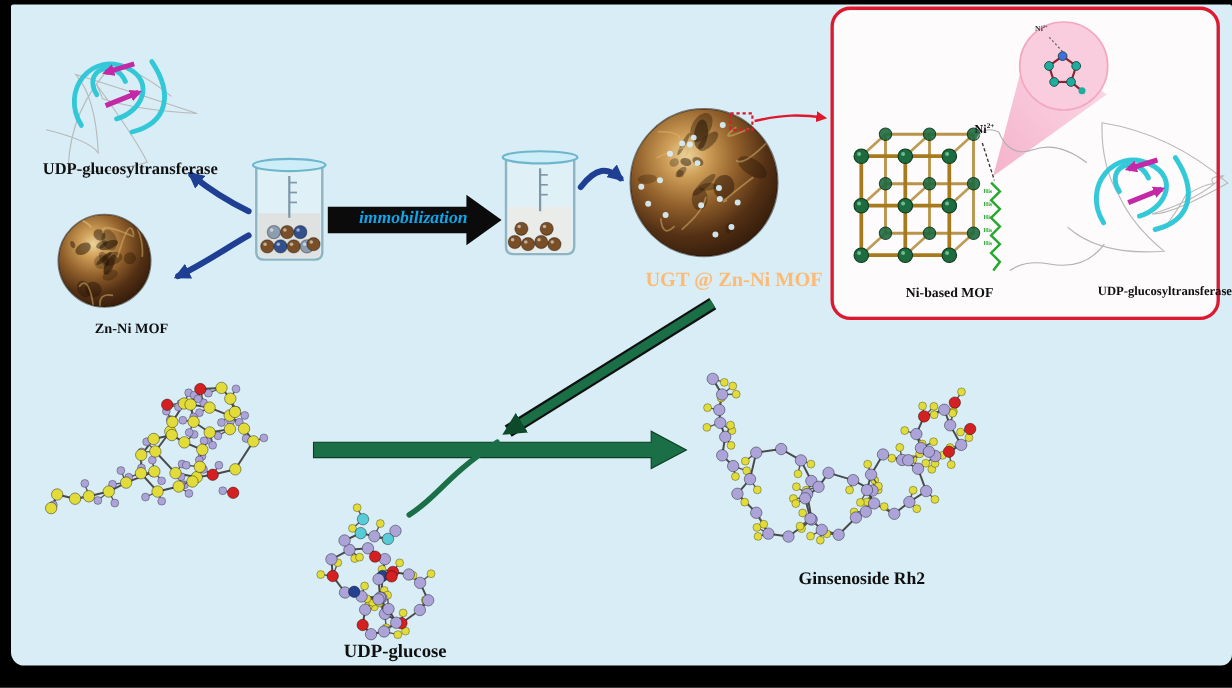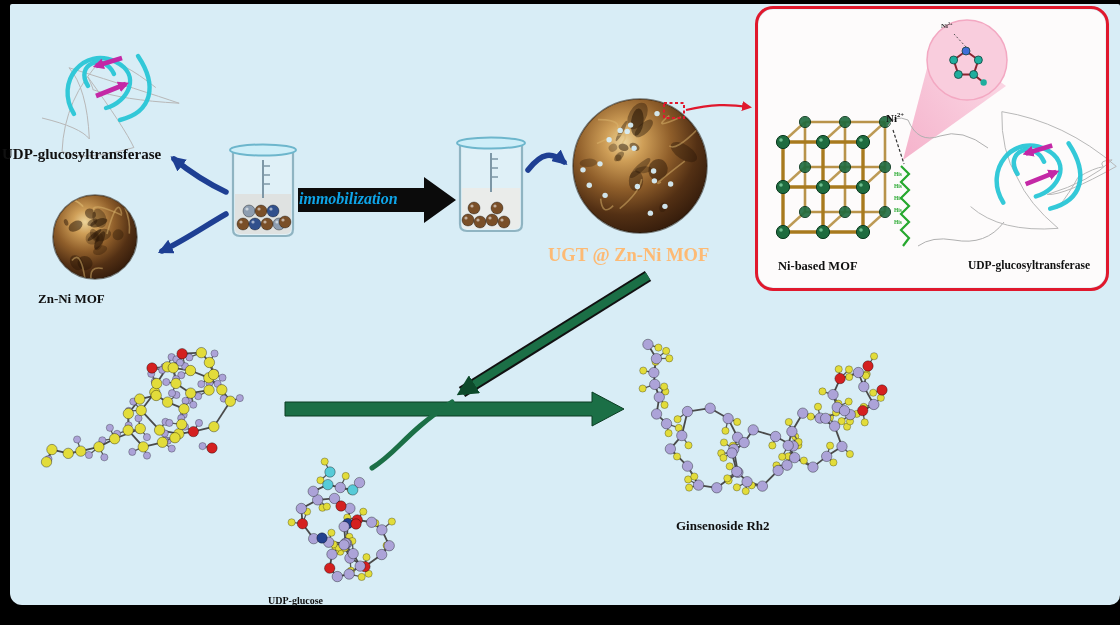--- a/index.html
+++ b/index.html
@@ -1,19 +1,19 @@
 <!DOCTYPE html>
 <html><head>
 <meta charset="utf-8">
 <style>
   html,body{margin:0;padding:0;background:#000;width:1120px;height:625px;overflow:hidden;}
   #stage{position:relative;width:1120px;height:625px;font-family:"Liberation Serif",serif;}
   #panel{position:absolute;left:10px;top:4px;width:1110px;height:601px;background:#d8edf6;border-radius:2px 2px 10px 12px;}
   #scene{position:absolute;left:0;top:0;}
-  .lbl{position:absolute;font-weight:bold;color:#101010;text-align:left;line-height:1.18;}
+  .lbl{position:absolute;font-weight:bold;color:#101010;text-align:right;line-height:1.18;}
   #inset-border{position:absolute;left:755px;top:6px;width:354px;height:285px;border:3px solid #e0182d;border-radius:18px;background:transparent;box-sizing:border-box;}
   sup{font-size:60%;}
 </style>
 </head>
 <body>
 
 <div id="stage">
   <div id="panel"></div>
 
   <svg id="scene" width="1120" height="625" viewBox="0 0 1120 625">
@@ -807,21 +807,21 @@
 
   <div class="lbl" style="left:886px;top:111px;width:46px;font-size:11px;text-align:left;">
     <span>Ni</span><sup>2+</sup>
   </div>
 
   <div class="lbl" style="left:941px;top:22px;width:28px;font-size:7px;text-align:left;color:#333;">
     <span>Ni</span><sup>2+</sup>
   </div>
 
 
-  <div class="lbl" style="left:268px;top:595px;width:138px;font-size:10px;">UDP-glucose</div>
-
-  <div class="lbl" style="left:676px;top:518px;width:165px;font-size:13px;">Ginsenoside Rh2</div>
+  <div class="lbl" style="left:268px;top:582px;width:138px;font-size:17px;">UDP-glucose</div>
+
+  <div class="lbl" style="left:676px;top:518px;width:165px;font-size:16px;">Ginsenoside Rh2</div>
 <div style="position: absolute; left: 884px; top: 171px; width: 18px; font-size: 5.5px; color: rgb(38, 168, 46); font-weight: bold; text-align: right;">His</div>
     <div style="position: absolute; left: 884px; top: 183px; width: 18px; font-size: 5.5px; color: rgb(38, 168, 46); font-weight: bold; text-align: right;">His</div>
     <div style="position: absolute; left: 884px; top: 195px; width: 18px; font-size: 5.5px; color: rgb(38, 168, 46); font-weight: bold; text-align: right;">His</div>
     <div style="position: absolute; left: 884px; top: 207px; width: 18px; font-size: 5.5px; color: rgb(38, 168, 46); font-weight: bold; text-align: right;">His</div>
     <div style="position: absolute; left: 884px; top: 219px; width: 18px; font-size: 5.5px; color: rgb(38, 168, 46); font-weight: bold; text-align: right;">His</div>
   </div>
 
 </body></html>

